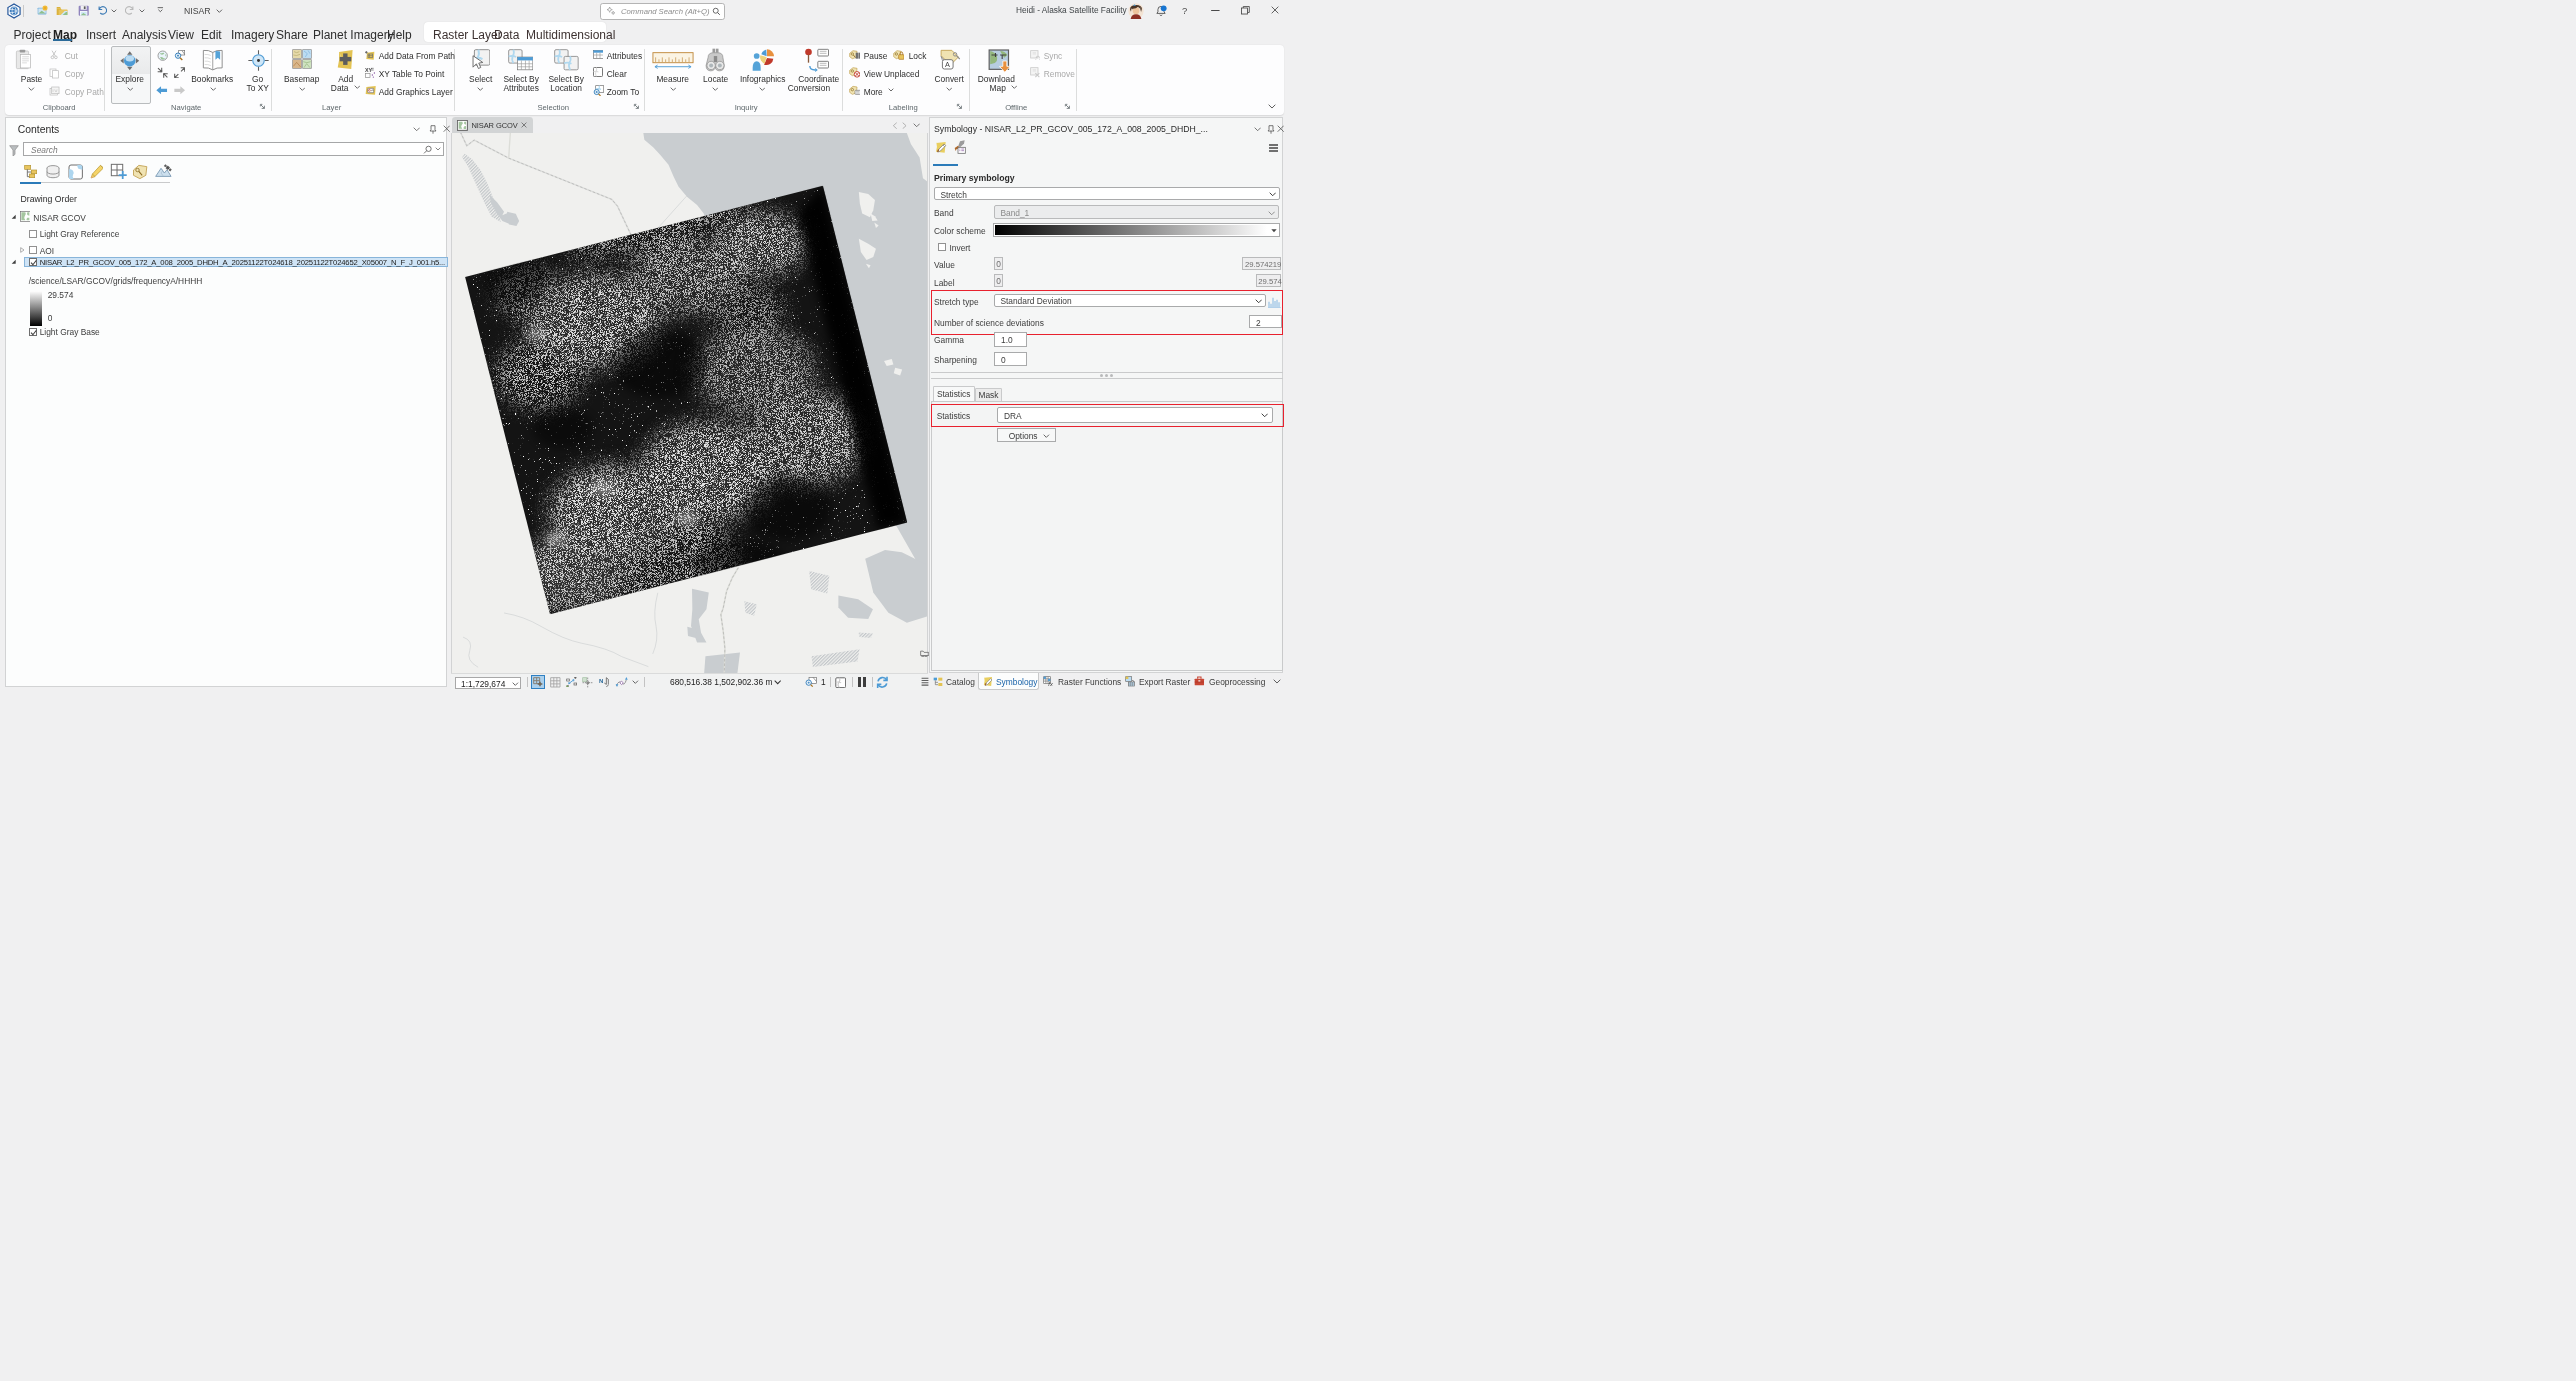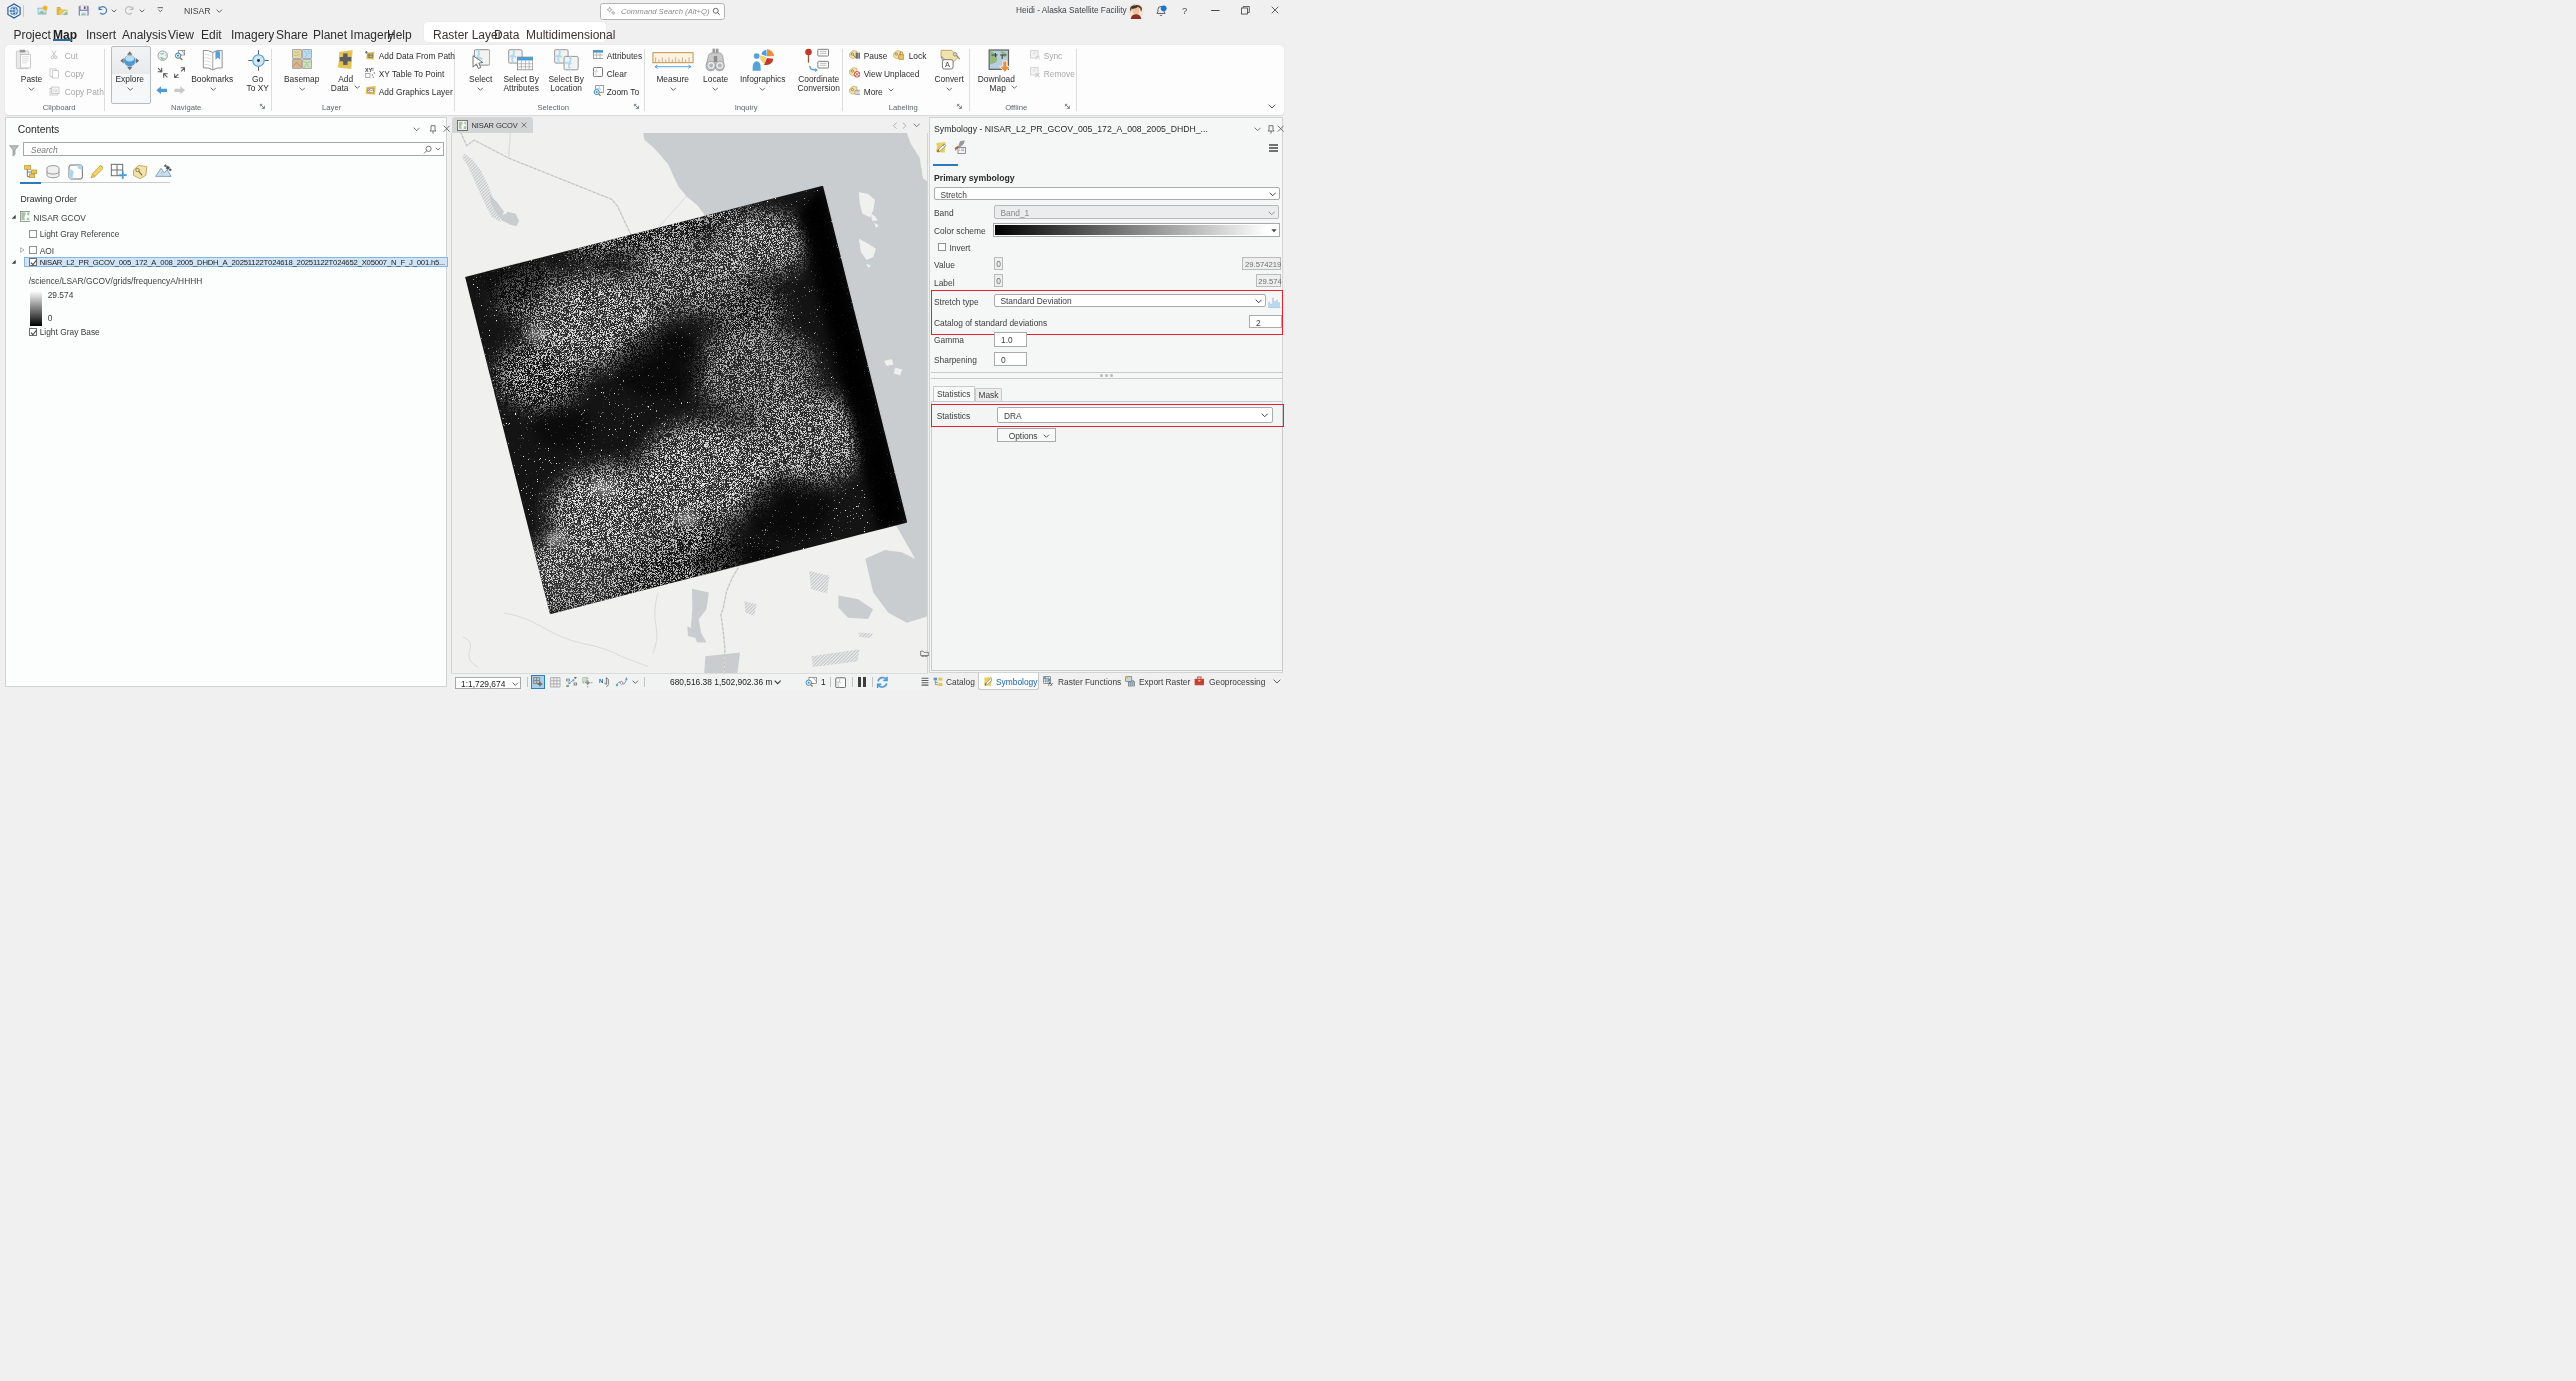--- a/index.html
+++ b/index.html
@@ -390,21 +390,21 @@
   <circle cx="8" cy="6" r="5" fill="#c0392b"></circle>
       <rect x="7" y="10" width="2" height="12" fill="#8a5a3c"></rect>
   <rect x="22" y="2" width="16" height="10" rx="1" fill="#fff" stroke="#6e6e6e" stroke-width="1.3"></rect>
       <path d="M25 5 h10 M25 8 h10" stroke="#9b9b9b"></path>
   <rect x="22" y="20" width="16" height="10" rx="1" fill="#fff" stroke="#6e6e6e" stroke-width="1.3"></rect>
       <path d="M25 23 h10 M25 26 h10" stroke="#9b9b9b"></path>
   <path d="M10 27 q0 6 8 6" stroke="#4d9bd5" stroke-width="2" fill="none"></path>
       <path d="M18 30 l4 3 -4 3 Z" fill="#4d9bd5"></path>
  </svg>
  <div class="a" style="left:783px;top:29px;width:62px;text-align:center">Coordinate</div>
- <div class="a" style="left:783px;top:38px;width:62px;text-align:center">Conversion</div>
+ <div class="a" style="left:783px;top:38px;width:62px;">Conversion</div>
  
  <svg class="a" style="left:844px;top:4.7px" width="11.4" height="10.7" viewBox="0 0 17 16">
       <path d="M1 5 l5 -4 6 1 -1 9 -6 2 -4 -3 Z" fill="#f0e3b2" stroke="#c0a050"></path>
       <circle cx="5" cy="6" r="1.8" fill="none" stroke="#8a6a20"></circle>
       <path d="M6.5 7.5 l3 3.5" stroke="#8a6a20" stroke-width="1.4"></path>
       <rect x="10" y="4" width="3.4" height="9" fill="#6e6e6e"></rect>
       <rect x="14" y="4" width="2.4" height="9" fill="#6e6e6e"></rect>
     </svg>
  <div class="a" style="left:859px;top:6px">Pause</div>
  <svg class="a" style="left:888px;top:4.7px" width="11.4" height="10.7" viewBox="0 0 17 16">
@@ -870,21 +870,21 @@
  <div class="a" style="left:64px;top:176px;width:272px;height:12.7px;background:#fff;border:0.7px solid #a9aaab;border-radius:2px;box-sizing:border-box">
   <div class="a" style="left:5.4px;top:1.3px">Standard Deviation</div>
   <svg class="a" style="left:260px;top:3.7px" width="7.4" height="5.4" viewBox="0 0 11 8">
         <path d="M1 1 l4.5 4.5 L10 1" stroke="#333" stroke-width="1.4" fill="none"></path>
       </svg>
  </div>
  <svg class="a" style="left:338px;top:177px" width="12.7" height="13.4" viewBox="0 0 19 20">
       <path d="M1.5 18 v-8 M4.5 18 v-5 M7.5 18 V4 M10.5 18 v-9 M13.5 18 V7 M16.5 18 v-7" stroke="#a8cbe8" stroke-width="2.2"></path>
       <path d="M0 18.8 h19" stroke="#a8cbe8" stroke-width="1.4"></path>
     </svg>
- <div class="a" style="left:4px;top:200px">Catalog of standard deviations</div>
+ <div class="a" style="left:4px;top:200px">Number of science deviations</div>
  <div class="a" style="left:319px;top:197px;width:33px;height:13px;background:#fff;border:0.7px solid #a9aaab;box-sizing:border-box"><span style="position:relative;top:1.7px;left:6px">2</span></div>
  <div class="a" style="left:4px;top:217px">Gamma</div>
  <div class="a" style="left:64px;top:214px;width:33px;height:14.8px;background:#fff;border:0.7px solid #a9aaab;box-sizing:border-box"><span style="position:relative;top:2px;left:6px">1.0</span></div>
  <div class="a" style="left:4px;top:237px">Sharpening</div>
  <div class="a" style="left:64px;top:234px;width:33px;height:13.8px;background:#fff;border:0.7px solid #a9aaab;box-sizing:border-box"><span style="position:relative;top:1.7px;left:6px">0</span></div>
 
  <div class="a" style="left:1.3px;top:254px;width:352px;height:1.3px;background:#c9cacb"></div>
  <div class="a" style="left:1.3px;top:260px;width:352px;height:1.3px;background:#c9cacb"></div>
  <div class="a" style="left:170px;top:256px;width:3px;height:3px;border-radius:50%;background:#b9babb"></div>
  <div class="a" style="left:175px;top:256px;width:3px;height:3px;border-radius:50%;background:#b9babb"></div>

